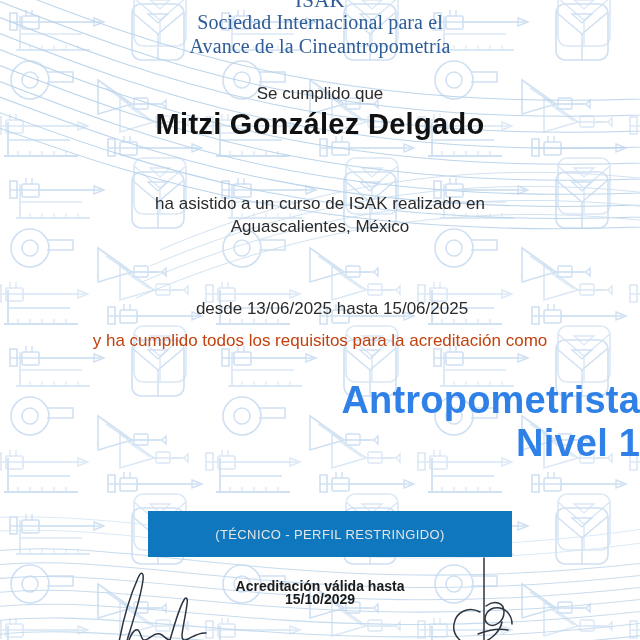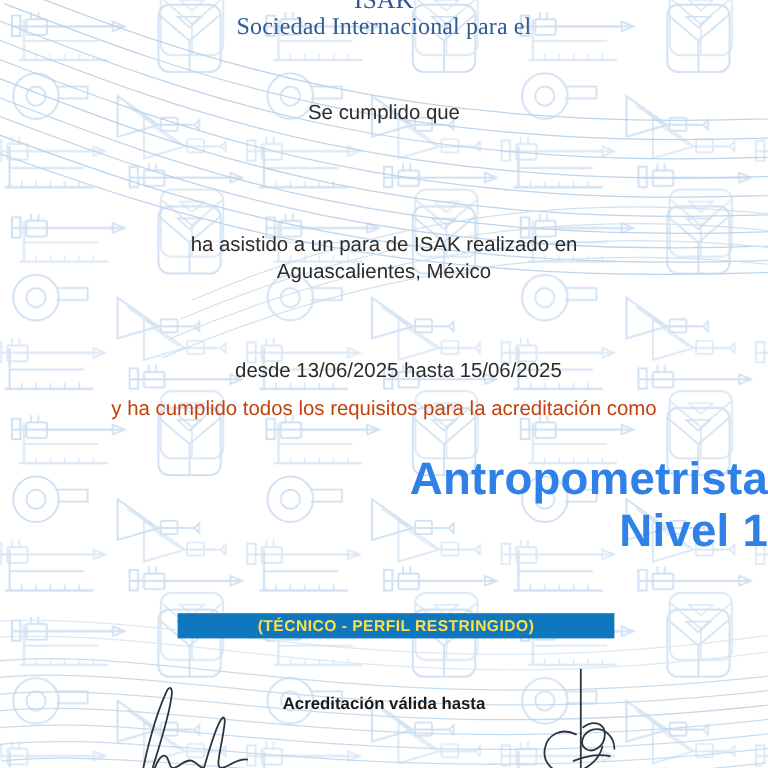--- a/index.html
+++ b/index.html
@@ -7,21 +7,20 @@
     padding: 0;
     background: #ffffff;
   }
   #certificate {
     position: relative;
     width: 640px;
     height: 640px;
     overflow: hidden;
     background: #ffffff;
     font-family: "Liberation Sans", sans-serif;
-    border-radius: 11px;
   }
 
   
   .bg-layer {
     position: absolute;
     inset: 0;
     pointer-events: none;
   }
   #watermark-pattern { z-index: 0; opacity: 1; }
   #wave-top-right    { z-index: 1; }
@@ -105,25 +104,25 @@
     text-align: right;
   }
   #accreditation-title .title-line { display: block; }
 
   #profile-banner {
     position: absolute;
     z-index: 3;
     left: 148px;
     top: 511px;
     width: 364px;
-    height: 21px;
+    height: 46px;
     background: #0e77be;
-    color: #fde047;
+    color: #e5e5e5;
     font-size: 13px;
-    font-weight: bold;
+    font-weight: normal;
     letter-spacing: .4px;
     display: flex;
     align-items: center;
     justify-content: center;
   }
 
   #validity-block {
     top: 580px;
     color: #1a1a1a;
     font-size: 14px;
@@ -241,43 +240,46 @@
       <path d="M-40 534 C 160 512, 320 598, 700 534"></path>
     </g>
   </svg>
 
   <div id="content">
 
     <div class="row" id="org-title-clipped">ISAK</div>
 
     <div class="row" id="org-title">
       <span class="org-line">Sociedad Internacional para el</span>
+      <span class="org-line">Avance de la Cineantropometría</span>
     </div>
 
     <div class="row" id="certifies-label">Se cumplido que</div>
 
+    <div class="row" id="recipient-name">Mitzi González Delgado</div>
 
     <div class="row" id="course-block">
-      <span class="course-line">ha asistido a un para de ISAK realizado en</span>
+      <span class="course-line">ha asistido a un curso de ISAK realizado en</span>
       <span class="course-line">Aguascalientes, México</span>
     </div>
 
     <div class="row" id="date-range">desde 13/06/2025 hasta 15/06/2025</div>
 
     <div class="row" id="requirements-line">y ha cumplido todos los requisitos para la acreditación como</div>
 
     <div class="row" id="accreditation-title">
       <span class="title-line">Antropometrista</span>
       <span class="title-line">Nivel 1</span>
     </div>
 
     <div id="profile-banner">(TÉCNICO - PERFIL RESTRINGIDO)</div>
 
     <div class="row" id="validity-block">
       <span class="validity-line">Acreditación válida hasta</span>
+      <span class="validity-line">15/10/2029</span>
     </div>
 
     <svg class="signature" id="signature-left" width="130" height="90" viewBox="0 0 130 90" aria-hidden="true">
       <g fill="none" stroke="#2c3440" stroke-width="1.5" stroke-linecap="round" stroke-linejoin="round">
         <path d="M22 88 C 26 64, 34 36, 42 18 C 45 11, 48 12, 47 20
                  C 45 36, 38 58, 33 74 C 31 80, 30 84, 31 86"></path>
         <path d="M31 86 C 34 76, 38 68, 42 70 C 45 72, 45 80, 48 80
                  C 53 80, 58 72, 64 74 C 69 76, 70 80, 74 80"></path>
         <path d="M74 80 C 78 66, 83 48, 88 40 C 90 36, 92 38, 91 44
                  C 90 54, 86 70, 86 76 C 86 80, 88 81, 92 79

